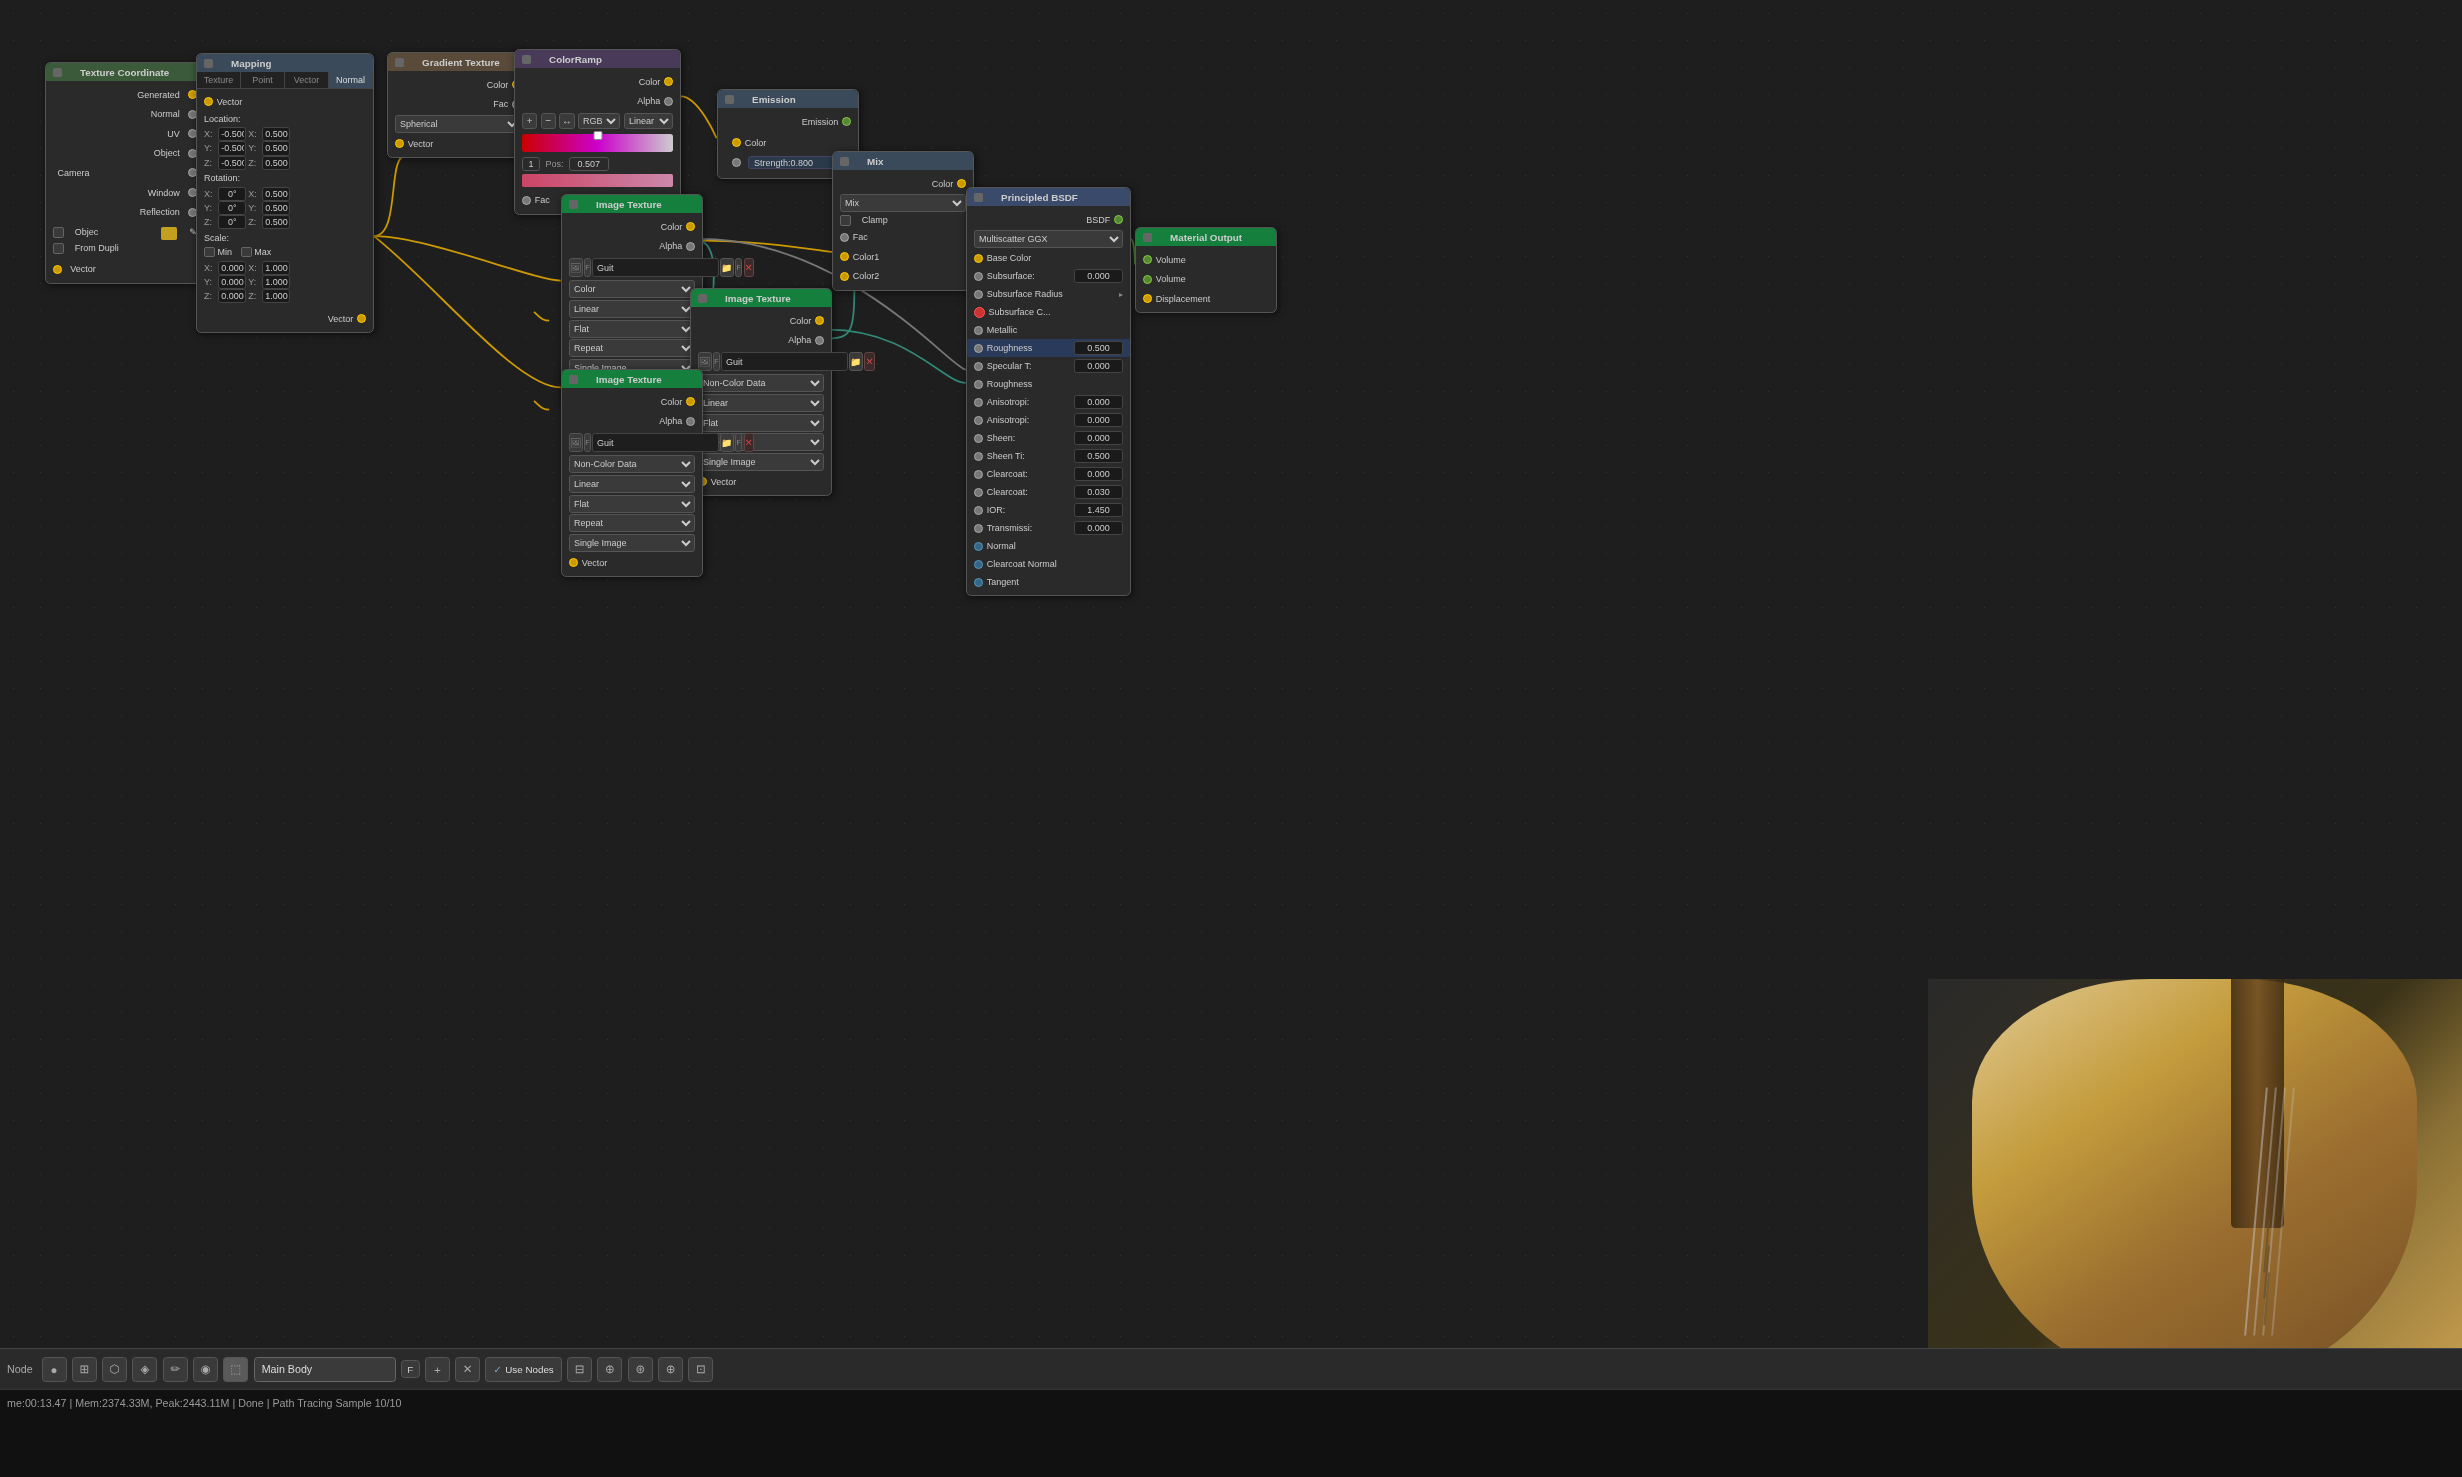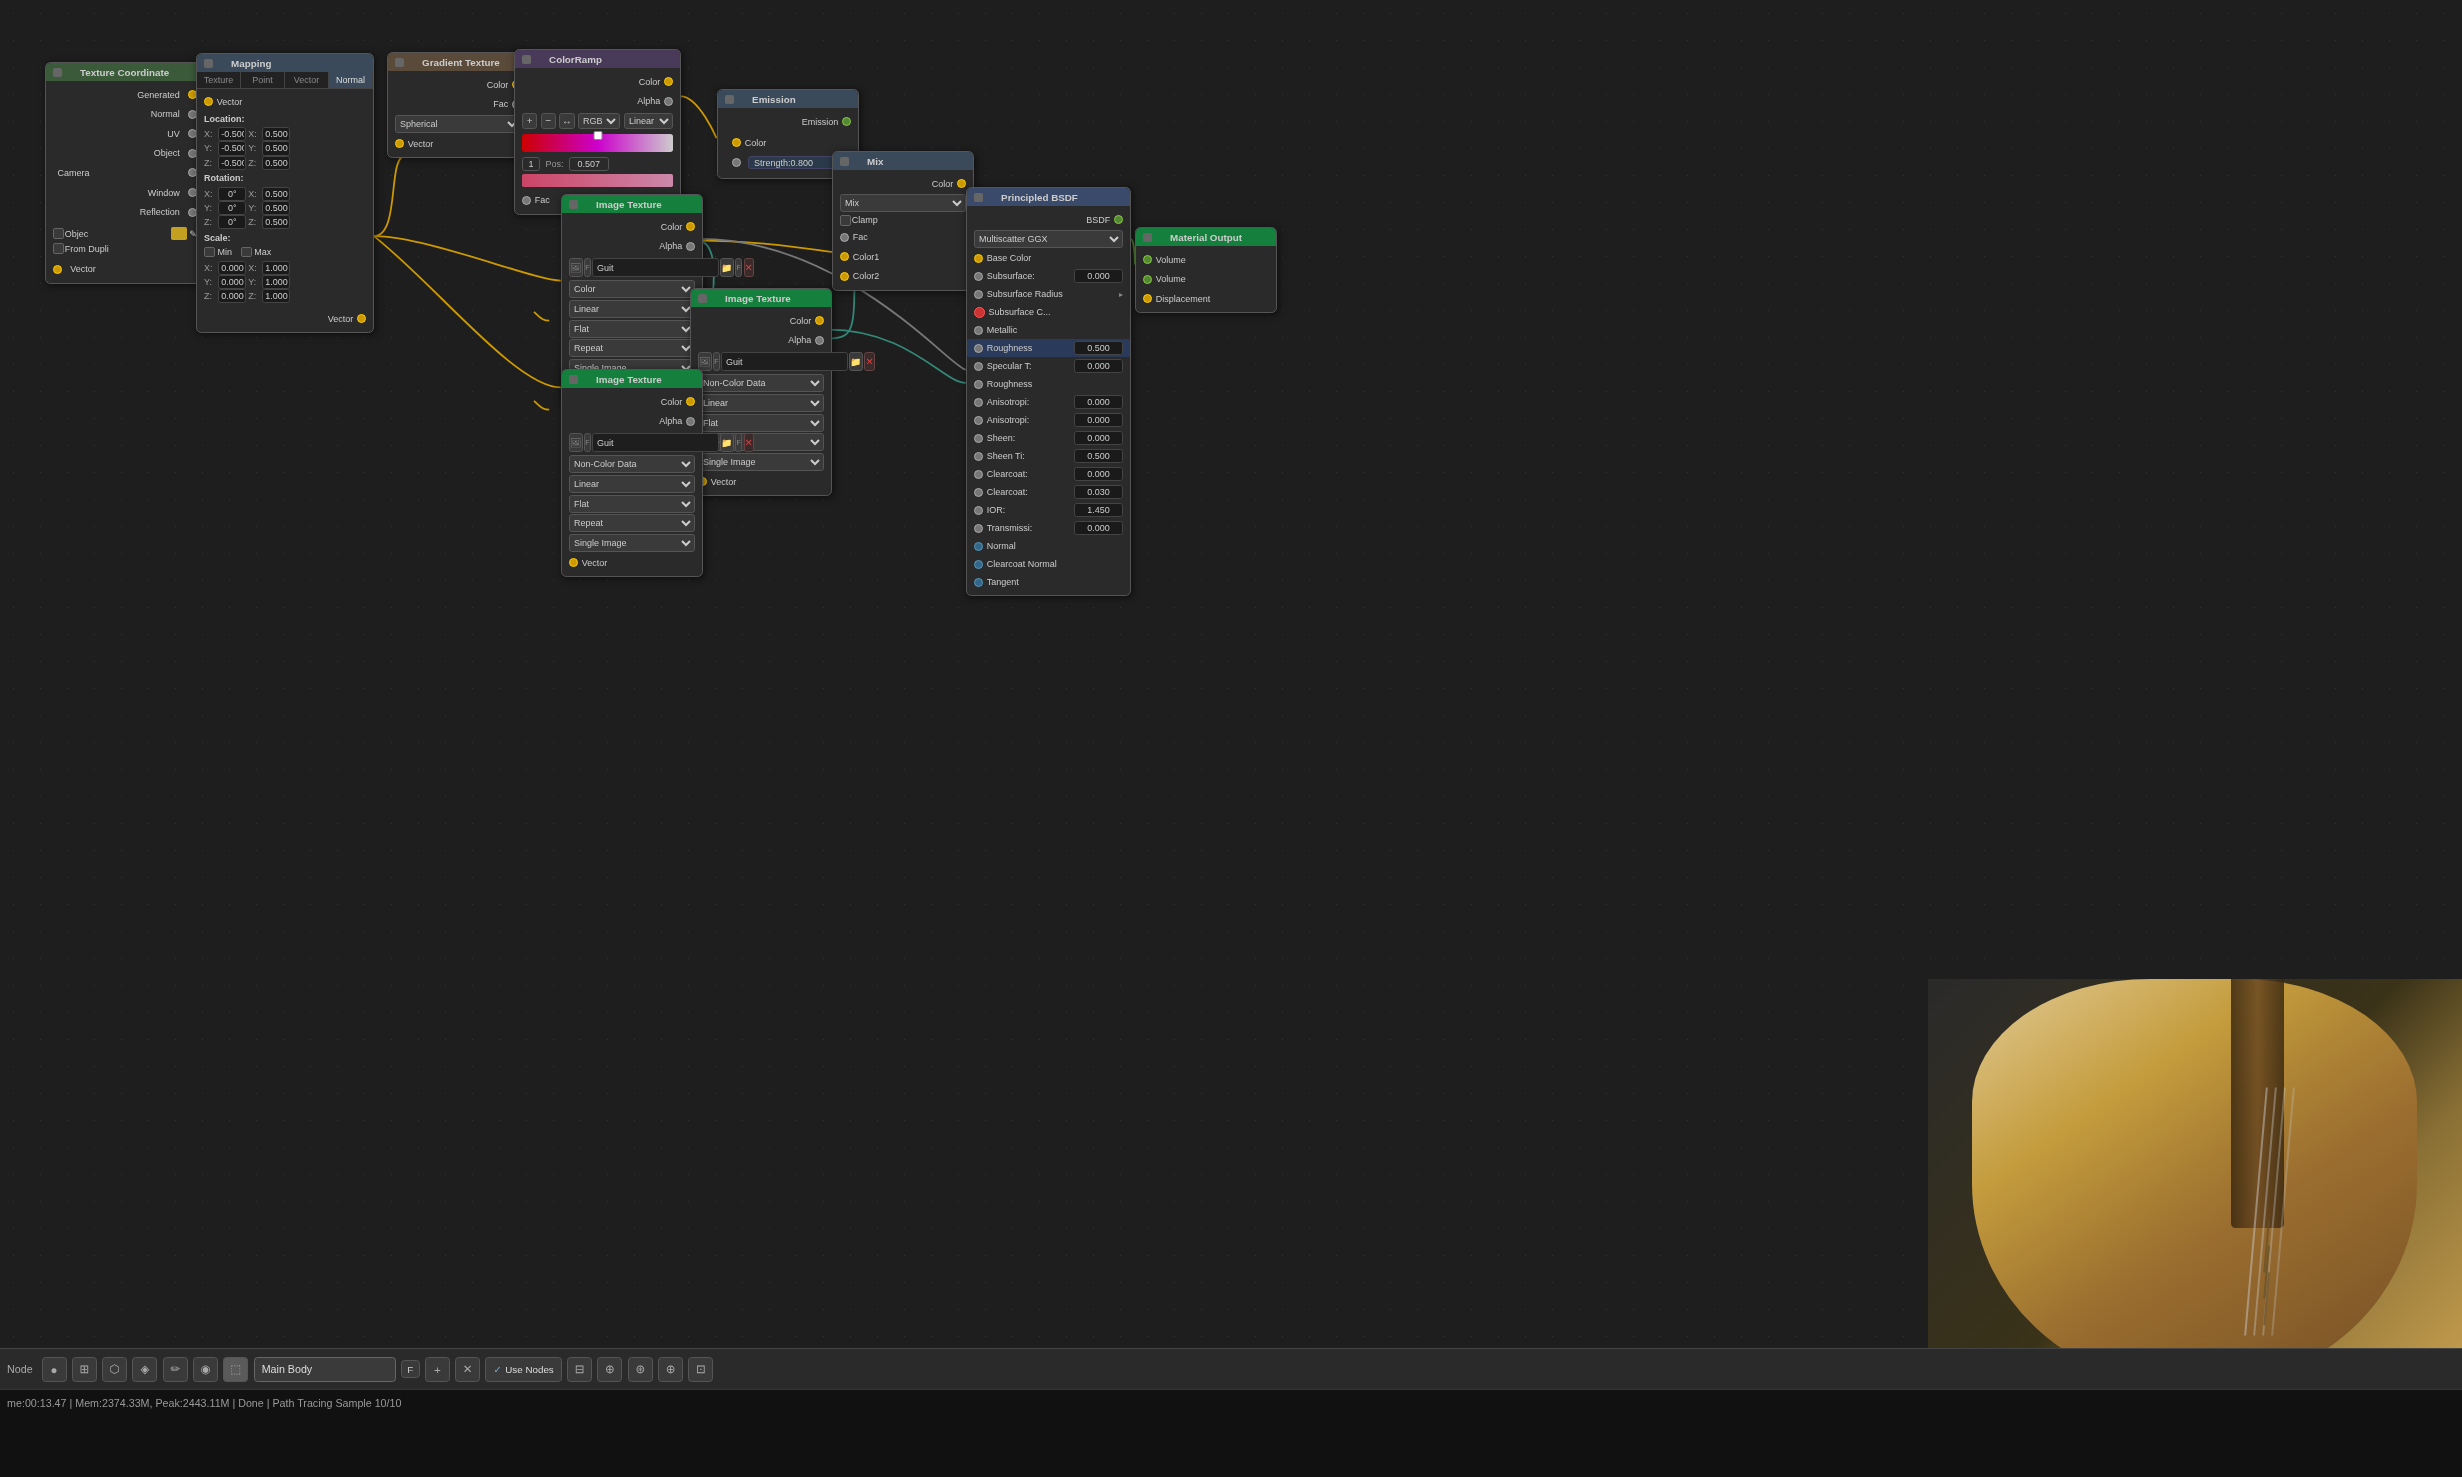--- a/index.html
+++ b/index.html
@@ -226,21 +226,21 @@
 
     
     .node-material-output { left: 1135px; top: 227px; width: 134px; }
 
     .mapping-section {
       padding: 1.8px 7.1px;
       font-size: 9px;
       color: #aaa;
     }
     .mapping-section .row-label {
-      color: #ccc; font-weight: bold; margin-bottom: 1.8px;
+      color: #ccc; font-weight: normal; margin-bottom: 1.8px;
     }
     .xyz-row {
       display: flex; gap: 1.8px; align-items: center;
     }
     .xyz-field {
       background: #1a1a1a;
       border: 0.9px solid #444;
       border-radius: 2.7px;
       color: #ccc;
       font-size: 9px;
@@ -320,21 +320,21 @@
       cursor: pointer;
       border-right: 0.9px solid #444;
     }
     .node-tab.active {
       background: #3a4a5a;
       color: #ddd;
     }
 
     
     .checkbox-row {
-      display: flex; align-items: center; gap: 1px;
+      display: flex; align-items: flex-start; gap: 11px;
       padding: 1.8px 7.1px; font-size: 9px;
     }
     .node-checkbox {
       width: 10.7px; height: 10.7px;
       background: #3a3a3a;
       border: 0.9px solid #666;
       border-radius: 1.8px;
     }
 
     

